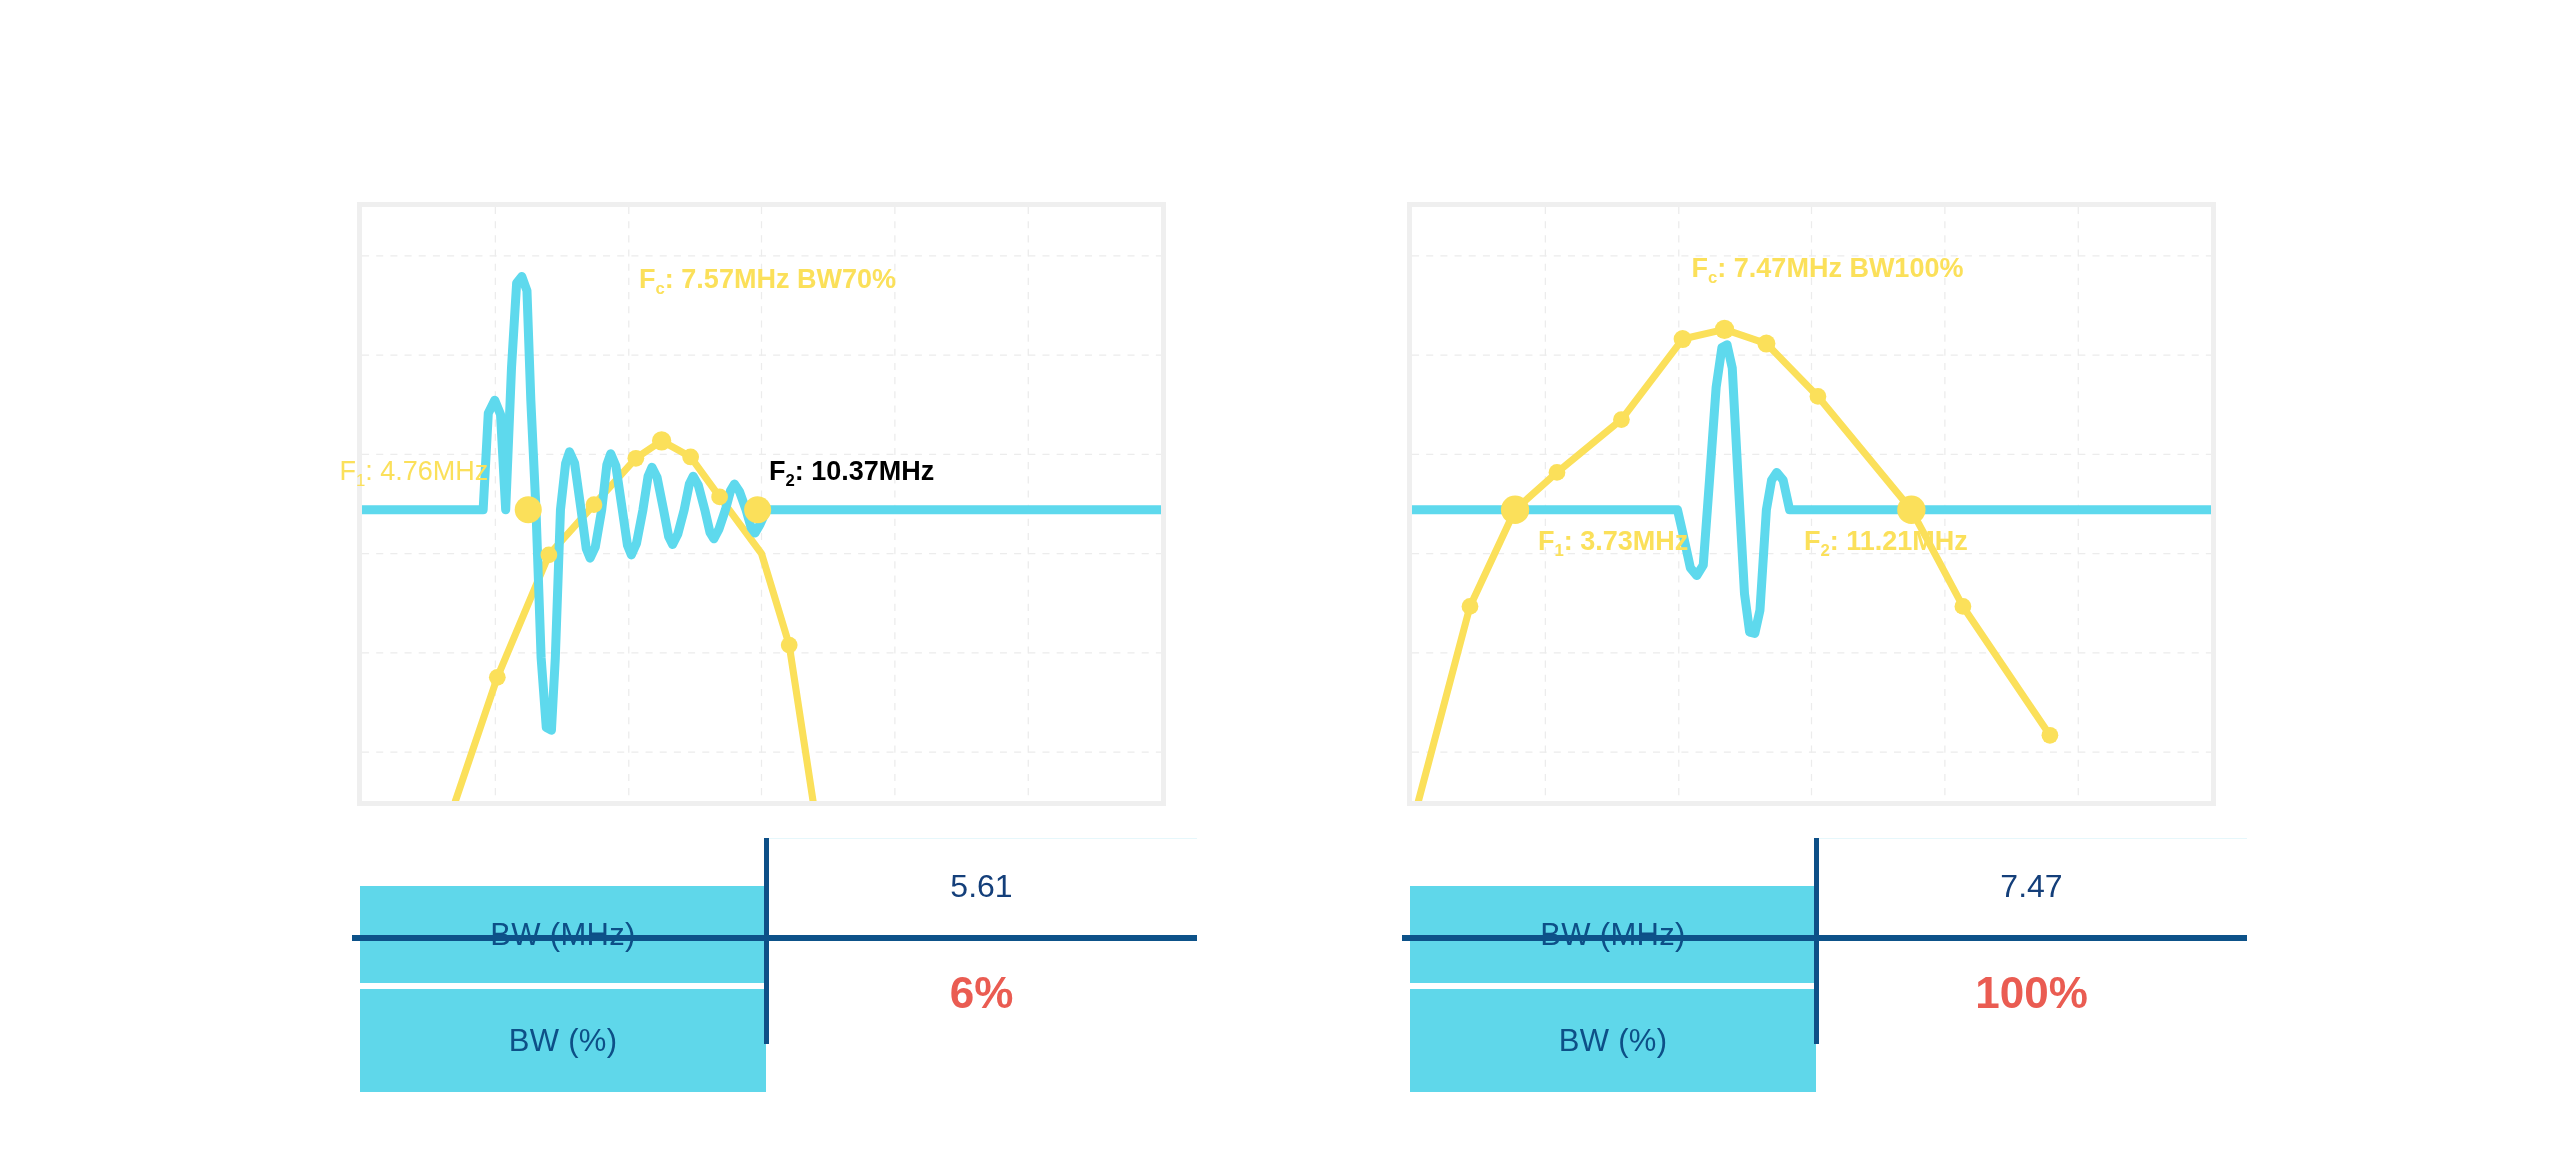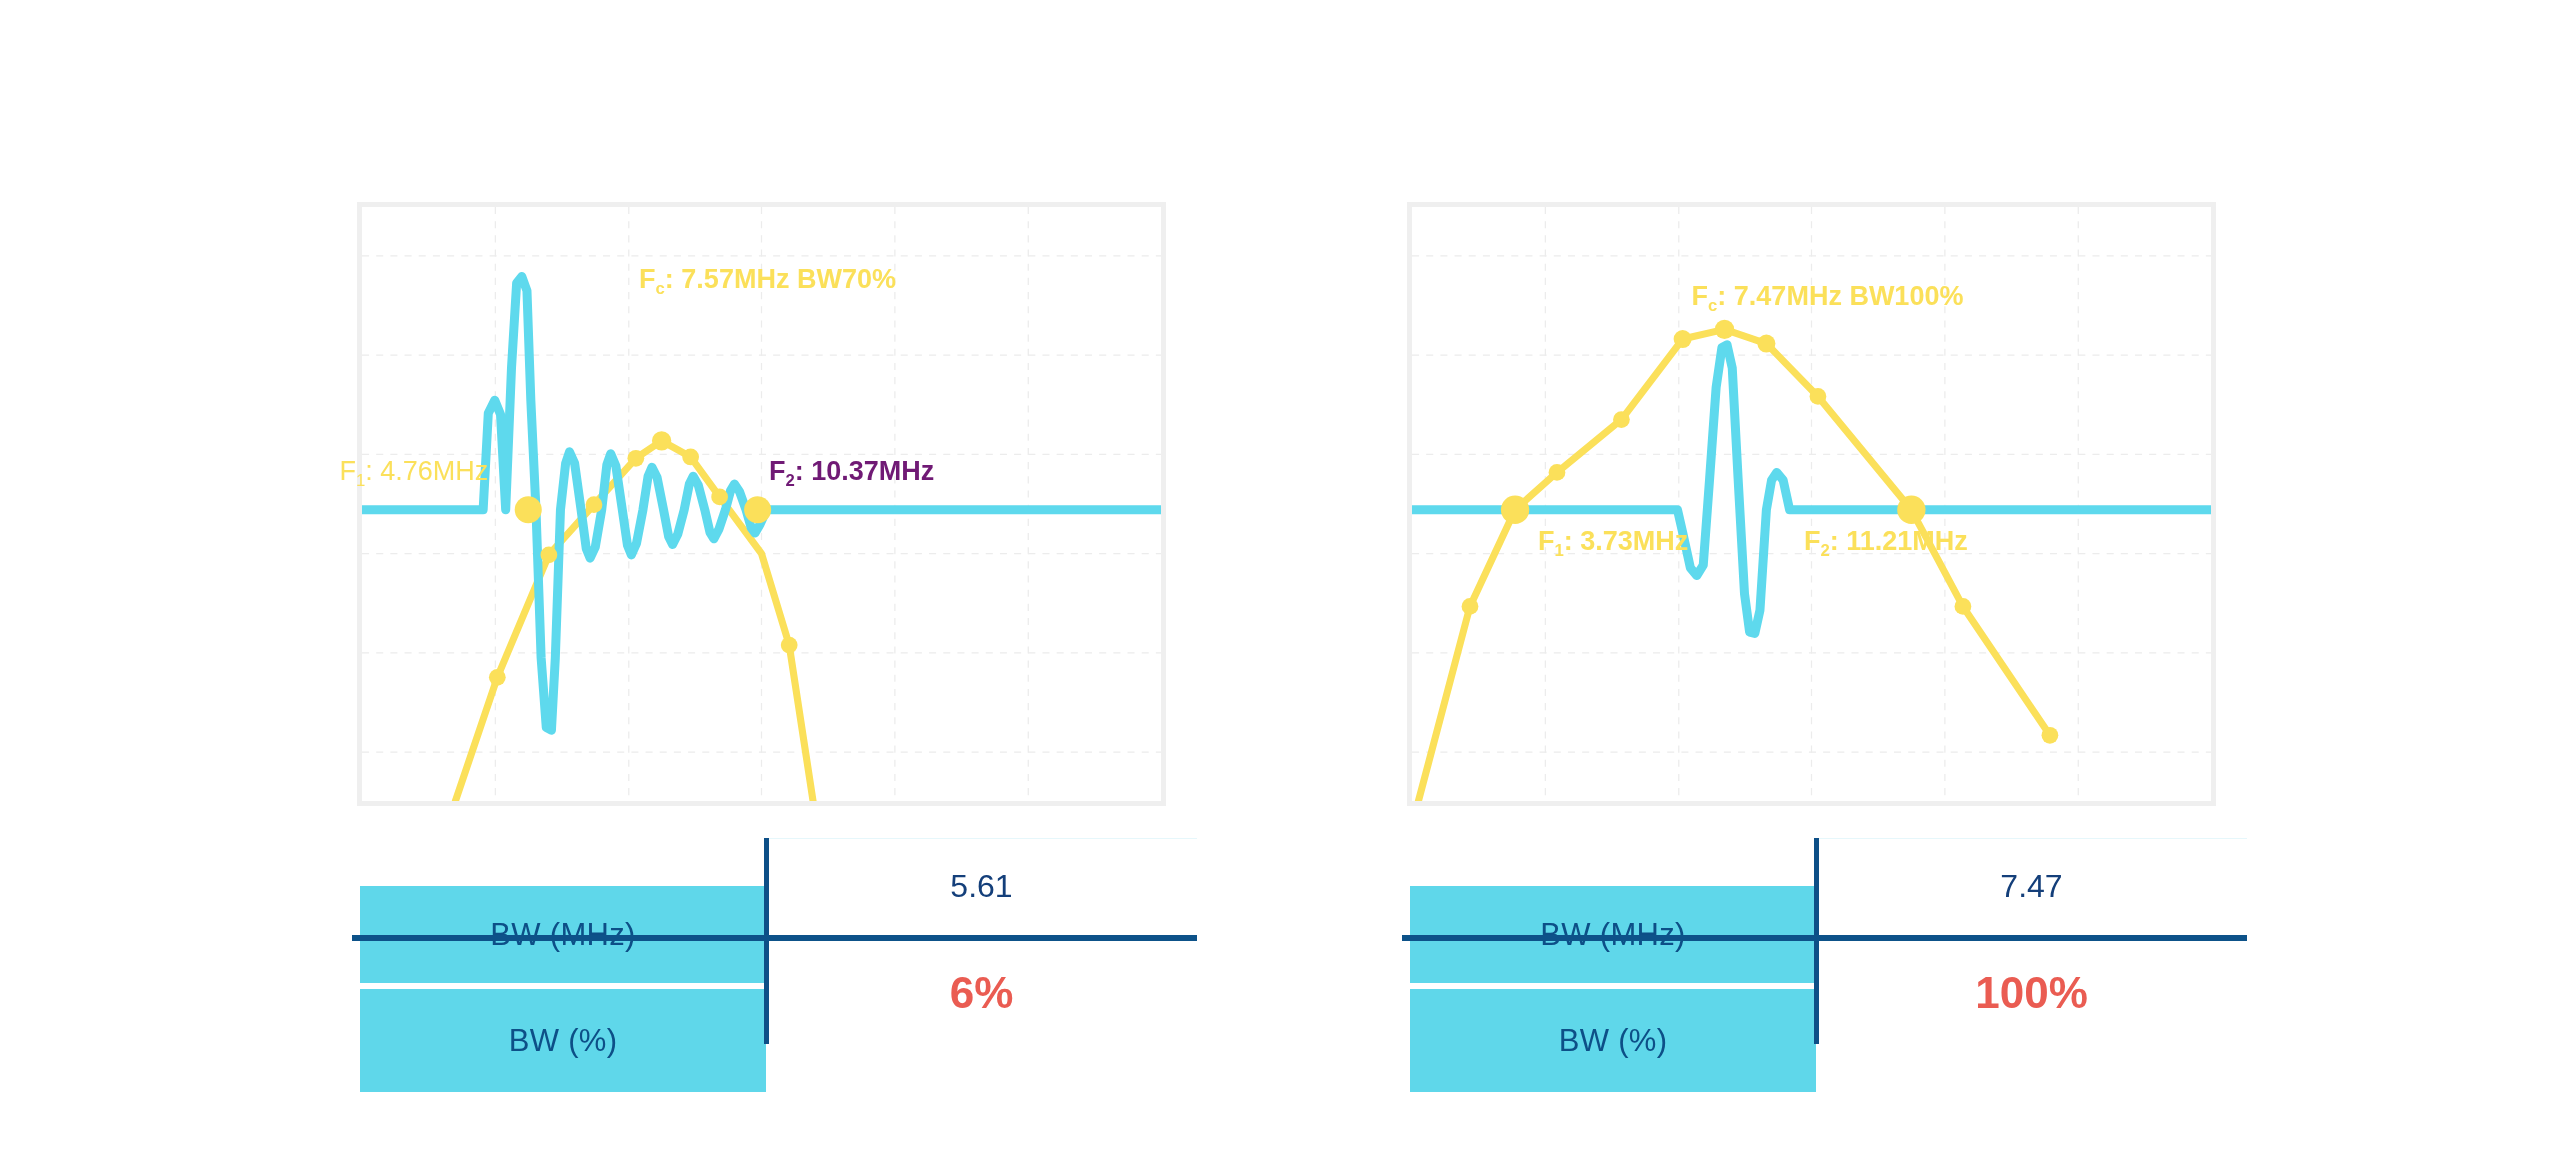--- a/index.html
+++ b/index.html
@@ -99,21 +99,21 @@
 
       <div style="position:absolute;left:193px;top:57px;width:425px;text-align:center;
                   color:#fbe05a;font-size:27px;font-weight:bold;white-space:nowrap;">
         <span>F</span><span style="font-size:16.7px;vertical-align:sub;">c</span><span>: 7.57MHz BW70%</span>
       </div>
 
       <div style="position:absolute;left:-22.5px;top:249px;color:#fbe05a;font-size:27px;font-weight:normal;white-space:nowrap;">
         <span>F</span><span style="font-size:16.7px;vertical-align:sub;">1</span><span>: 4.76MHz</span>
       </div>
 
-      <div style="position:absolute;left:407px;top:249px;color:#701a75;font-size:27px;font-weight:bold;white-space:nowrap;">
+      <div style="position:absolute;left:407px;top:249px;color:#000000;font-size:27px;font-weight:bold;white-space:nowrap;">
         <span>F</span><span style="font-size:16.7px;vertical-align:sub;">2</span><span>: 10.37MHz</span>
       </div>
     </div>
 
     <div class="bw-table">
       <div class="cell-label r1">BW (MHz)</div>
       <div class="tophair"></div>
       <div class="cell-value r1">5.61</div>
       <div class="cell-label r2">BW (%)</div>
       <div class="cell-value r2">6%</div>
@@ -157,21 +157,21 @@
           <circle cx="485" cy="190" r="15"></circle>
           <circle cx="550" cy="212" r="14"></circle>
           <circle cx="630" cy="294" r="13"></circle>
           <circle cx="855" cy="620" r="13"></circle>
           <circle cx="990" cy="820" r="13"></circle>
         </g>
         <circle cx="160" cy="470" r="22" fill="#fbe05a"></circle>
         <circle cx="775" cy="470" r="22" fill="#fbe05a"></circle>
       </svg>
 
-      <div style="position:absolute;left:190px;top:74px;width:451px;text-align:center;
+      <div style="position:absolute;left:190px;top:46px;width:451px;text-align:center;
                   color:#fbe05a;font-size:27px;font-weight:bold;white-space:nowrap;">
         <span>F</span><span style="font-size:16.7px;vertical-align:sub;">c</span><span>: 7.47MHz BW100%</span>
       </div>
 
       <div style="position:absolute;left:126px;top:319px;color:#fbe05a;font-size:27px;font-weight:bold;white-space:nowrap;">
         <span>F</span><span style="font-size:16.7px;vertical-align:sub;">1</span><span>: 3.73MHz</span>
       </div>
 
       <div style="position:absolute;left:392px;top:319px;color:#fbe05a;font-size:27px;font-weight:bold;white-space:nowrap;">
         <span>F</span><span style="font-size:16.7px;vertical-align:sub;">2</span><span>: 11.21MHz</span>

